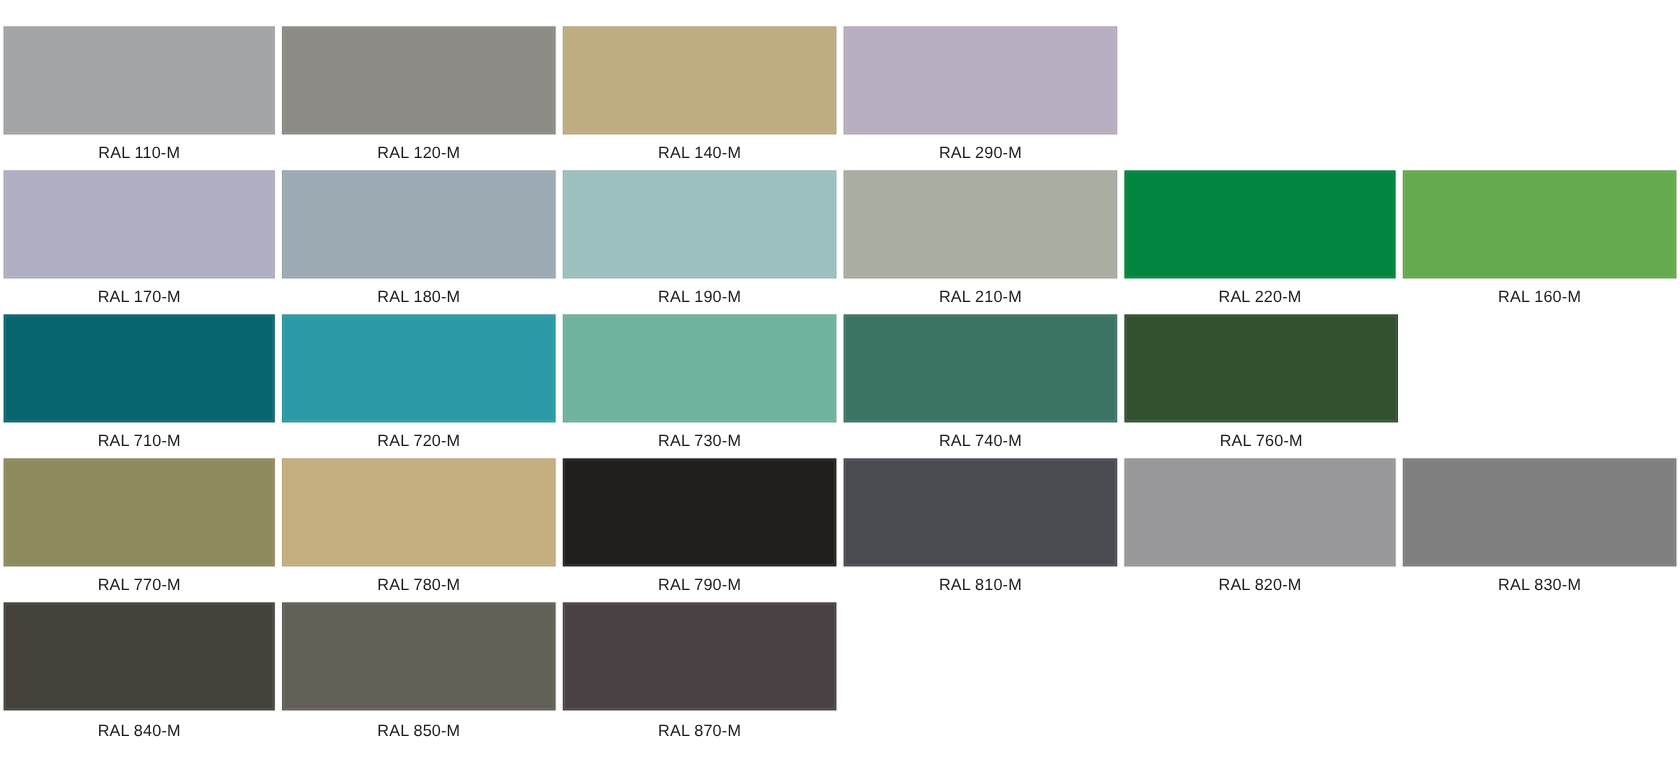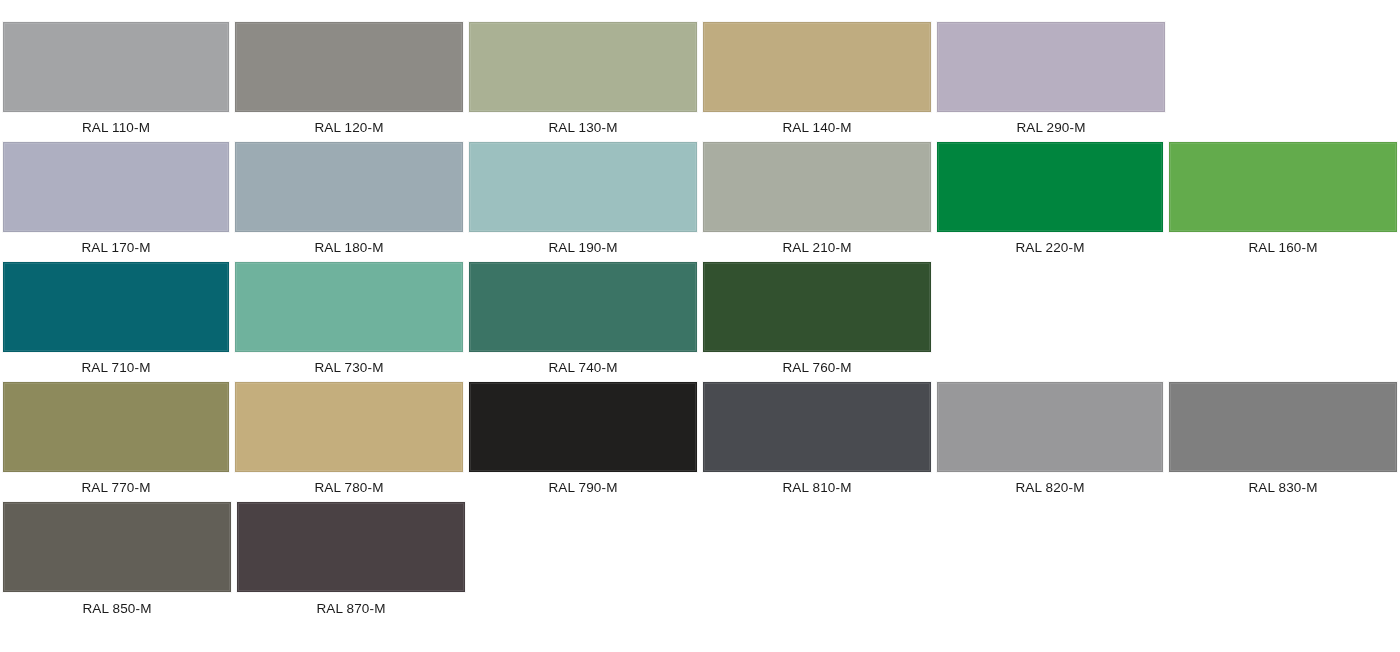--- a/index.html
+++ b/index.html
@@ -82,24 +82,20 @@
 
 <div class="chart-row row-0">
       <div class="swatch-cell col-w-0">
         <div class="swatch-chip" style="background: rgb(163, 164, 166);"></div>
         <div class="swatch-label">RAL 110-M</div>
       </div>
       <div class="swatch-cell col-w-1">
         <div class="swatch-chip" style="background: rgb(141, 139, 134);"></div>
         <div class="swatch-label">RAL 120-M</div>
       </div>
-      <div class="swatch-cell col-w-2">
-        <div class="swatch-chip" style="background: rgb(170, 177, 148);"></div>
-        <div class="swatch-label">RAL 130-M</div>
-      </div>
       <div class="swatch-cell col-w-3">
         <div class="swatch-chip" style="background: rgb(191, 172, 128);"></div>
         <div class="swatch-label">RAL 140-M</div>
       </div>
       <div class="swatch-cell col-w-5">
         <div class="swatch-chip" style="background: rgb(183, 175, 193);"></div>
         <div class="swatch-label">RAL 290-M</div>
       </div>
     </div>
     <div class="chart-row row-1">
@@ -125,20 +121,24 @@
       </div>
       <div class="swatch-cell col-w-5">
         <div class="swatch-chip" style="background: rgb(99, 171, 76);"></div>
         <div class="swatch-label">RAL 160-M</div>
       </div>
     </div>
     <div class="chart-row row-2">
       <div class="swatch-cell col-w-0">
         <div class="swatch-chip" style="background: rgb(7, 101, 112);"></div>
         <div class="swatch-label">RAL 710-M</div>
+      </div>
+      <div class="swatch-cell col-w-1">
+        <div class="swatch-chip" style="background: rgb(42, 154, 166);"></div>
+        <div class="swatch-label">RAL 720-M</div>
       </div>
       <div class="swatch-cell col-w-2">
         <div class="swatch-chip" style="background: rgb(111, 178, 157);"></div>
         <div class="swatch-label">RAL 730-M</div>
       </div>
       <div class="swatch-cell col-w-3">
         <div class="swatch-chip" style="background: rgb(59, 116, 101);"></div>
         <div class="swatch-label">RAL 740-M</div>
       </div>
       <div class="swatch-cell col-w-5">
@@ -166,20 +166,24 @@
       <div class="swatch-cell col-w-4">
         <div class="swatch-chip" style="background: rgb(152, 152, 154);"></div>
         <div class="swatch-label">RAL 820-M</div>
       </div>
       <div class="swatch-cell col-w-5">
         <div class="swatch-chip" style="background: rgb(127, 127, 127);"></div>
         <div class="swatch-label">RAL 830-M</div>
       </div>
     </div>
     <div class="chart-row row-4">
+      <div class="swatch-cell col-w-0">
+        <div class="swatch-chip" style="background: rgb(67, 65, 58);"></div>
+        <div class="swatch-label">RAL 840-M</div>
+      </div>
       <div class="swatch-cell col-w-1">
         <div class="swatch-chip" style="background: rgb(98, 95, 87);"></div>
         <div class="swatch-label">RAL 850-M</div>
       </div>
       <div class="swatch-cell col-w-3">
         <div class="swatch-chip" style="background: rgb(74, 65, 68);"></div>
         <div class="swatch-label">RAL 870-M</div>
       </div>
       <div class="swatch-cell col-w-4 is-empty">
         <div class="swatch-chip"></div>

